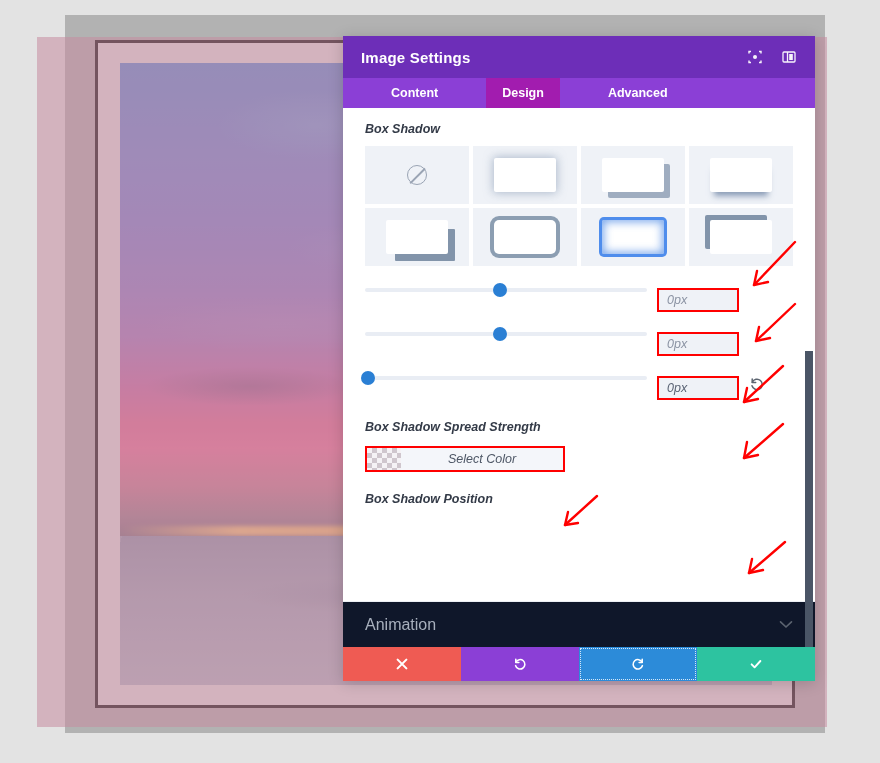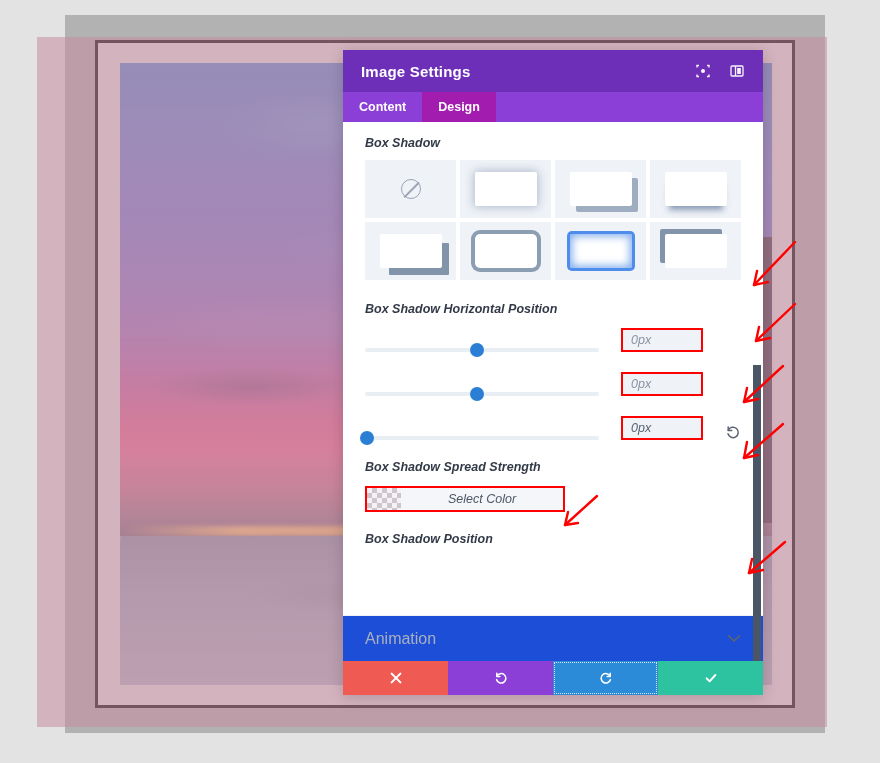--- a/index.html
+++ b/index.html
@@ -102,43 +102,43 @@
   }
   .photo .ice:after{
     content:""; position:absolute; inset:0;
     background:
       linear-gradient(105deg, rgba(255,255,255,.12) 0 2px, transparent 2px 14px),
       radial-gradient(ellipse 200px 26px at 40% 40%, rgba(120,130,150,.35), transparent 70%);
   }
 
   
   #modal {
-    position:absolute; left:343px; top:50px;
-    width:420px; height:645px;
+    position:absolute; left:343px; top:36px;
+    width:472px; height:645px;
     z-index:20;
     background:#fff;
     display:flex; flex-direction:column;
     font-size:13px;
     box-shadow:0 2px 14px rgba(0,0,0,.18);
   }
   .m-header {
     height:42px; background:#6d2eb8;
     display:flex; align-items:center; padding:0 18px;
     color:#fff;
   }
   .m-title { font-size:15px; font-weight:bold; letter-spacing:.2px; flex:1; }
   .hdr-icons { display:flex; gap:18px; align-items:center; }
   .hdr-icon { width:16px;height:16px; opacity:.95; cursor:pointer; display:block;}
 
   .m-tabs {
     height:30px; background:#8b3fd6; display:flex; align-items:stretch;
   }
   .m-tab {
     padding:0 16px; display:flex; align-items:center;
-    color:#fff; font-size:12.5px; font-weight:bold; cursor:pointer;
+    color:#fff; font-size:12.5px; font-weight:bold; cursor:pointer;margin-left:32px;
   }
   .m-tab.active { background:#a21caf; }
 
   .m-body {
     flex:1; overflow:hidden; position:relative; background:#fff;
   }
   .m-scroll { padding:14px 22px 0 22px; height:100%;font-style:italic; }
 
   .sec-label {
     color:#333a47; font-size:12.5px; font-weight:bold; margin:0 0 10px 0;
@@ -171,21 +171,21 @@
   }
   .p1 { box-shadow:0 0 10px 1px rgba(120,140,170,.55); }
   .p2 { box-shadow:6px 6px 0 0 rgba(150,165,185,.9); }
   .p3 { box-shadow:0 8px 6px -4px rgba(120,140,170,.85); }
   .p4 { box-shadow:8px 8px 0 -1px rgba(130,148,170,1); }
   .p5 { box-shadow:0 0 0 4px rgba(140,158,178,1); border-radius:5px; }
   .p6 { box-shadow:inset 0 0 8px 2px rgba(80,140,230,.75), 0 0 0 3px rgba(70,135,235,.95); }
   .p7 { box-shadow:-5px -5px 0 0 rgba(130,148,170,1); }
 
   
-  .slider-row { display:flex; align-items:flex-end; gap:22px; margin-bottom:20px; }
+  .slider-row { display:flex; align-items:flex-start; gap:10px; margin-bottom:20px; }
   .slider {
     flex:1; height:4px; background:#e9edf4; border-radius:3px; position:relative;
     cursor:pointer; max-width:282px;
   }
   .knob {
     position:absolute; top:50%; width:14px;height:14px;border-radius:50%;
     background:#2a7fd4; transform:translate(-50%,-50%);
   }
   .num-input {
     width:82px; height:24px; background:#eff2f7;
@@ -211,21 +211,21 @@
     background-color:#f5f2f5;
   }
   .swatch-label {
     flex:1; background:#f4f6fa; display:flex; align-items:center; justify-content:center;
     color:#4e5766; font-size:12.5px; cursor:pointer;
   }
 
   
   .accordion {
     position:absolute; left:0; right:0; bottom:0;
-    background:#1d4ed8; border-top:1px solid #eceff4;
+    background:#0f172a; border-top:1px solid #eceff4;
     height:46px; display:flex; align-items:center;
     padding:0 22px; cursor:pointer;gap:20px;
   }
   .accordion .title { flex:1; color:#a8b0bd; font-size:16px; }
   .accordion .chev { color:#5c6470; font-size:13px; }
 
   
   .vscroll {
     position:absolute; right:2px; top:243px; width:8px; height:342px;
     background:#4a5566; border-radius:0; z-index:25;
@@ -287,20 +287,21 @@
           <line x1="6.5" y1="3" x2="6.5" y2="13"></line>
           <rect x="8.2" y="5" width="3.6" height="6" fill="#fff" stroke="none"></rect>
         </svg>
       </span>
     </div>
   </div>
 
   <div class="m-tabs">
     <div class="m-tab">Content</div>
     <div class="m-tab active">Design</div>
+    <div class="m-tab">Advanced</div>
   </div>
 
   <div class="m-body">
     <div class="m-scroll">
 
       <div class="sec-label">Box Shadow</div>
 
       <div class="preset-grid">
         <div class="preset">
             <div class="p-none"></div>
@@ -321,21 +322,20 @@
             <div class="pbox p5"></div>
           </div>
         <div class="preset">
             <div class="pbox p6"></div>
           </div>
         <div class="preset">
             <div class="pbox p7"></div>
           </div>
       </div>
 
-      <div class="field-label">Box Shadow Horizontal Position</div>
       <div class="slider-row">
         <div class="slider">
           <div class="knob" style="left:48%"></div>
         </div>
         <div class="num-input">0px</div>
         <div class="reset-slot"></div>
       </div>
 
       <div class="slider-row">
         <div class="slider">

